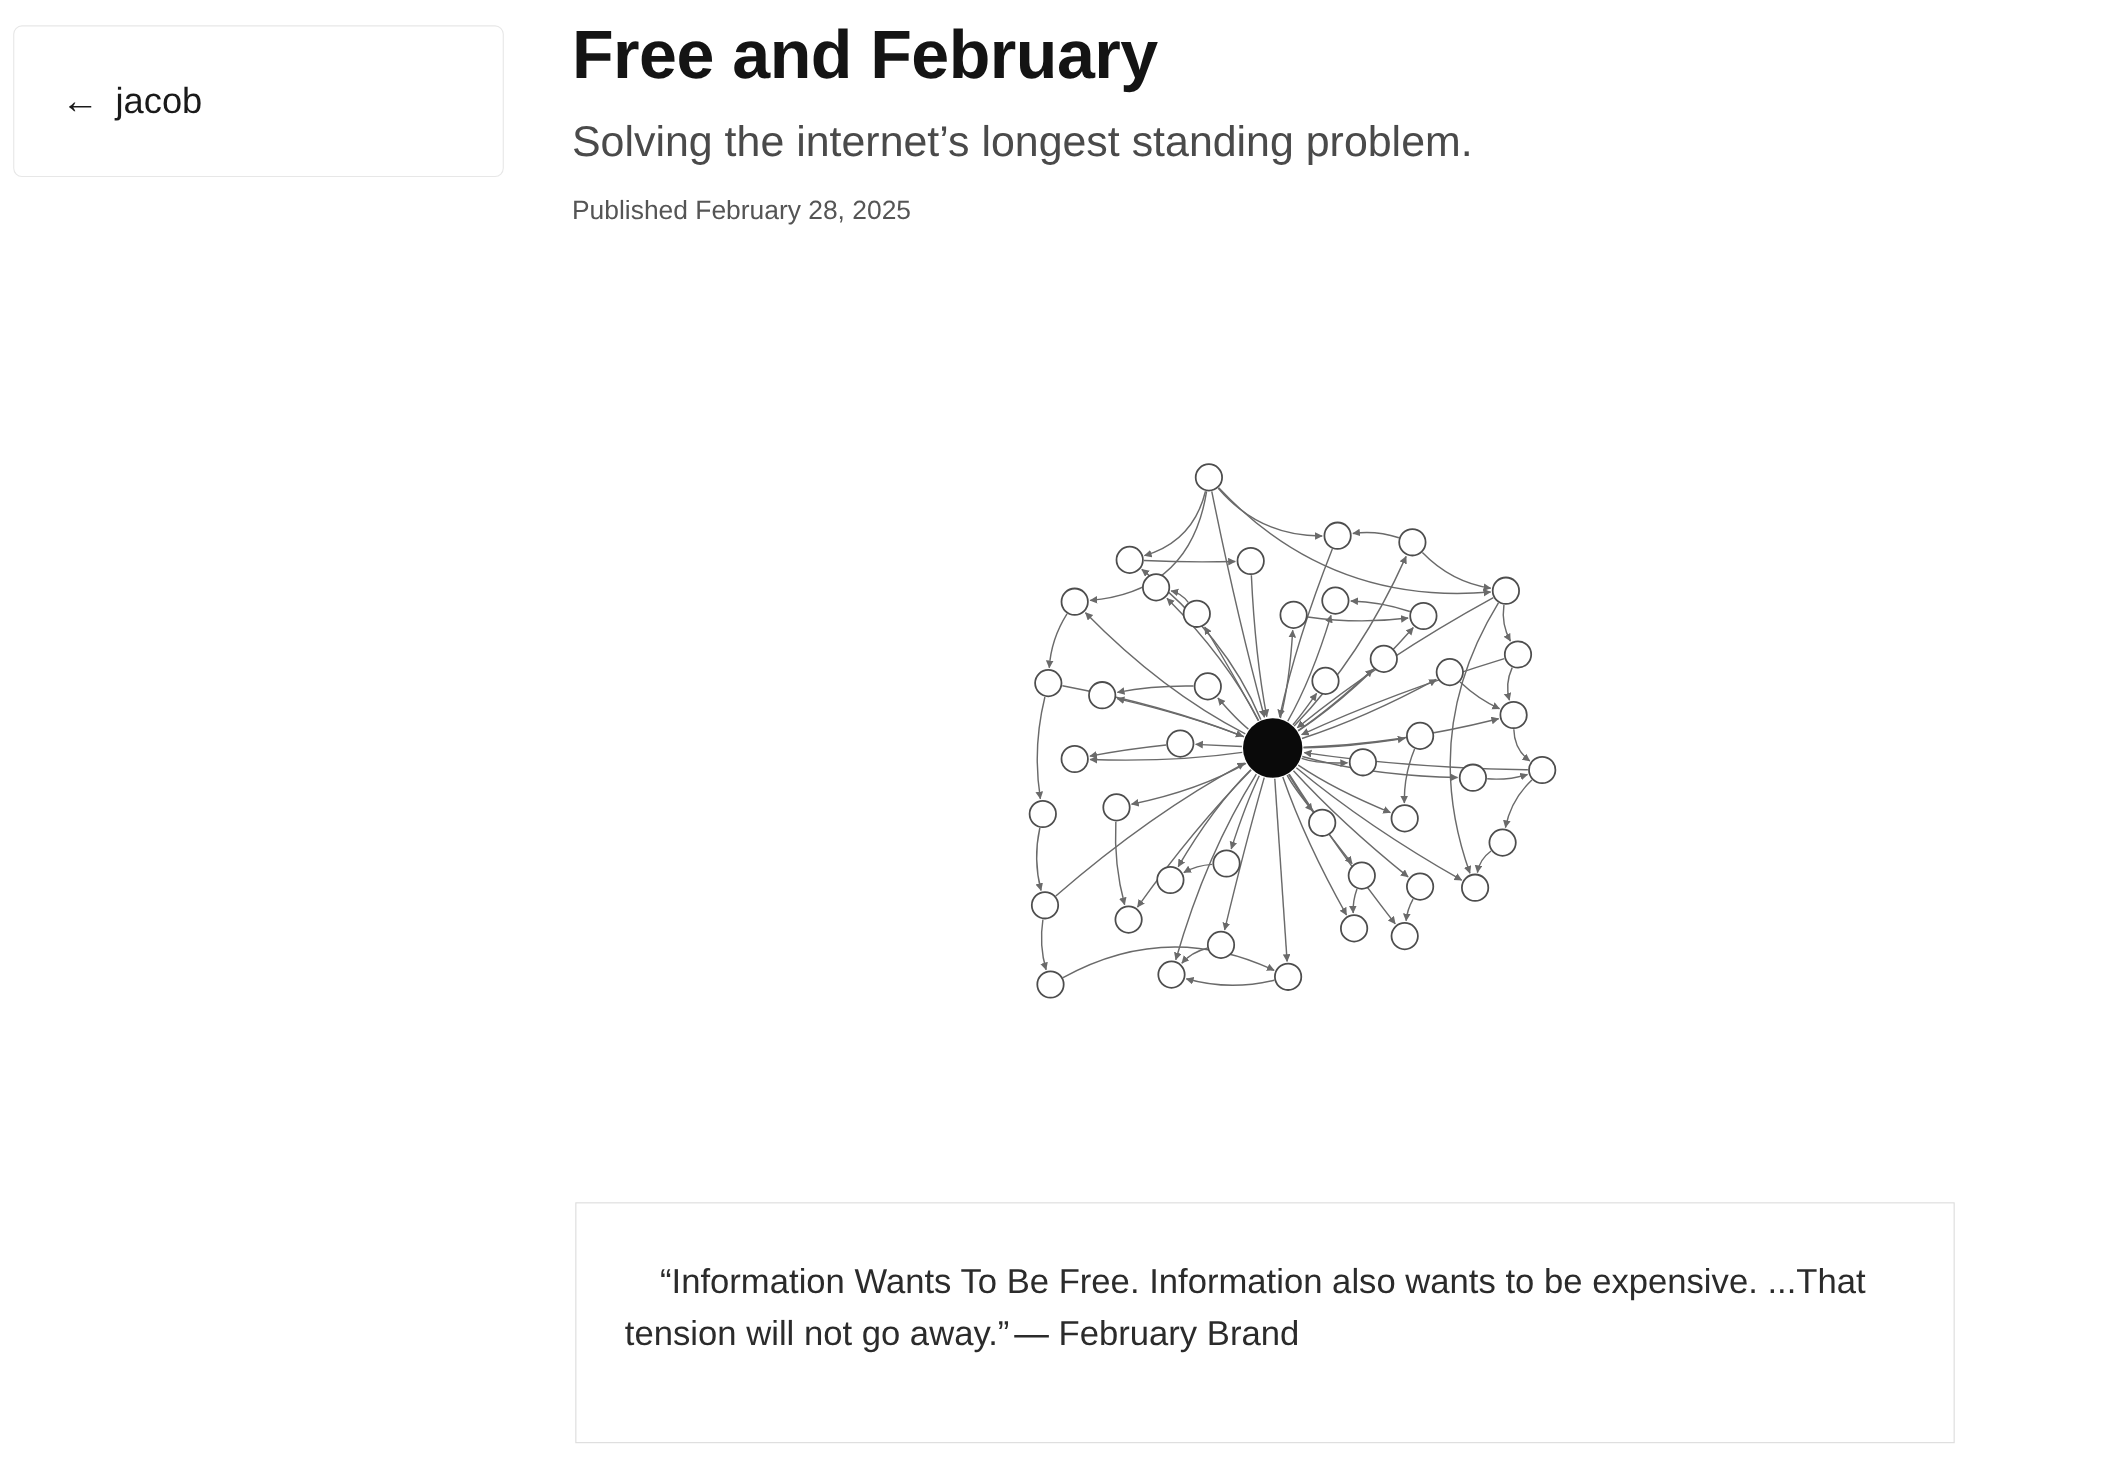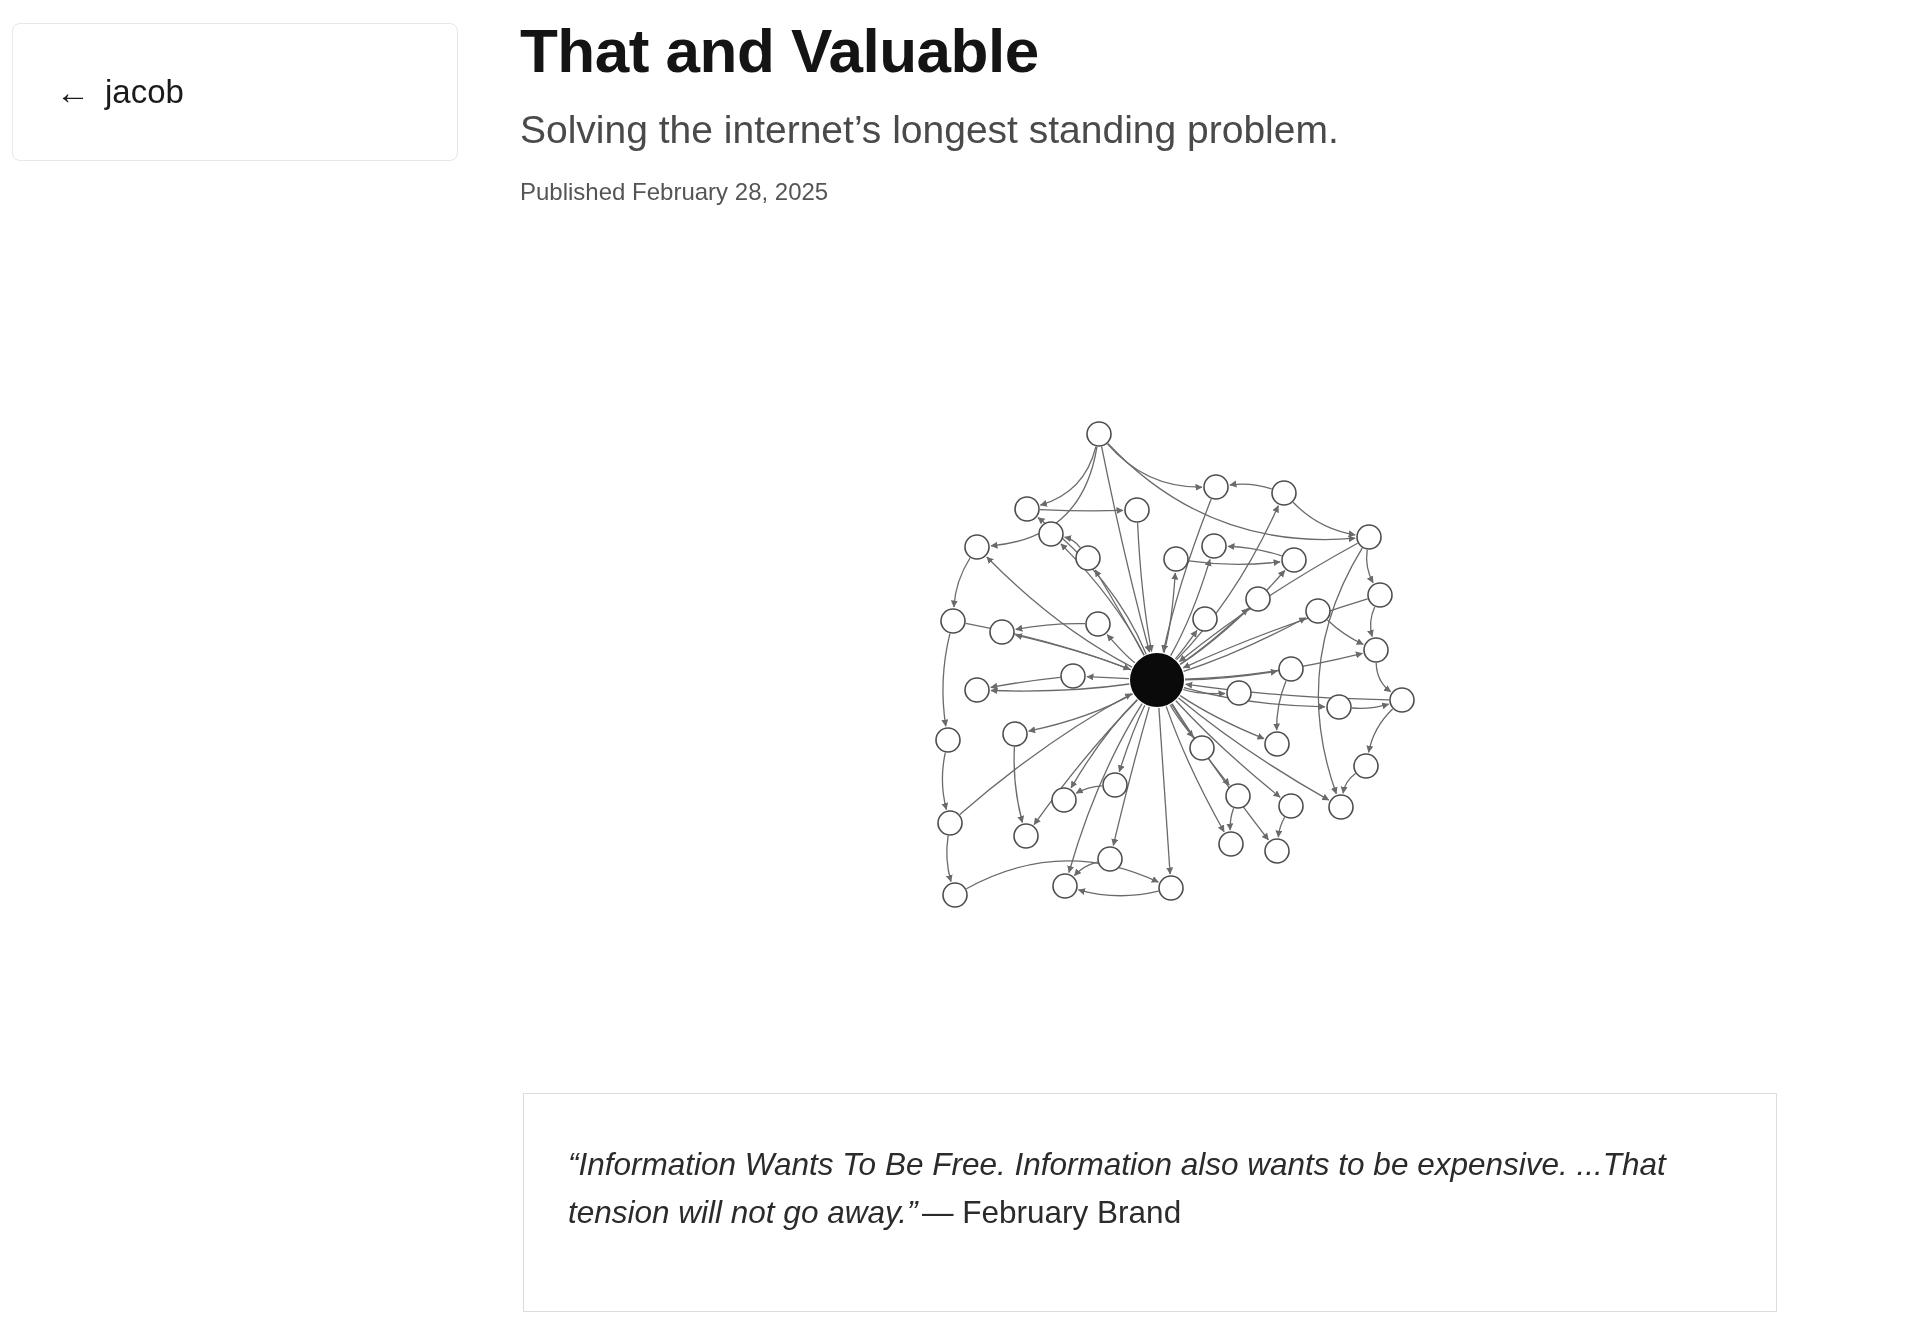--- a/index.html
+++ b/index.html
@@ -43,39 +43,38 @@
   }
   .quote-box {
     position: absolute; left: 523px; top: 1093px;
     width: 1254px; height: 219px;
     border: 1px solid #dcdcdc;
     box-sizing: border-box;
     padding: 46px 26px 0 44px;
     background: #fff;
   }
   .quote-text {
-    font-style: italic;
-    font-size: 31.5px; line-height: 48px; color: #2b2b2b;
+    font-size: 31.5px; line-height: 48px; color: #2b2b2b; margin-left: 32px;
   }
   .quote-attribution {
     font-style: normal;
     font-size: 31.5px; line-height: 48px; color: #2b2b2b;
   }
 </style>
 </head>
 <body>
 
 <div>
 
   <a class="back-card">
     <span class="back-arrow">←</span>
     <span class="back-label">jacob</span>
   </a>
 
-  <h1 class="page-title">That and Valuable</h1>
+  <h1 class="page-title">Free and February</h1>
 
   <p class="page-subtitle">Solving the internet’s longest standing problem.</p>
 
   <p class="published-date">Published February 28, 2025</p>
 
   <svg class="network-figure" viewBox="0 0 560 540" xmlns="http://www.w3.org/2000/svg">
       <defs>
         <marker id="arrow" markerUnits="userSpaceOnUse" markerWidth="9" markerHeight="8" refX="6.5" refY="3.5" orient="auto">
           <path d="M0,0 L7,3.5 L0,7 Z" fill="#6a6a6a"></path>
         </marker>

